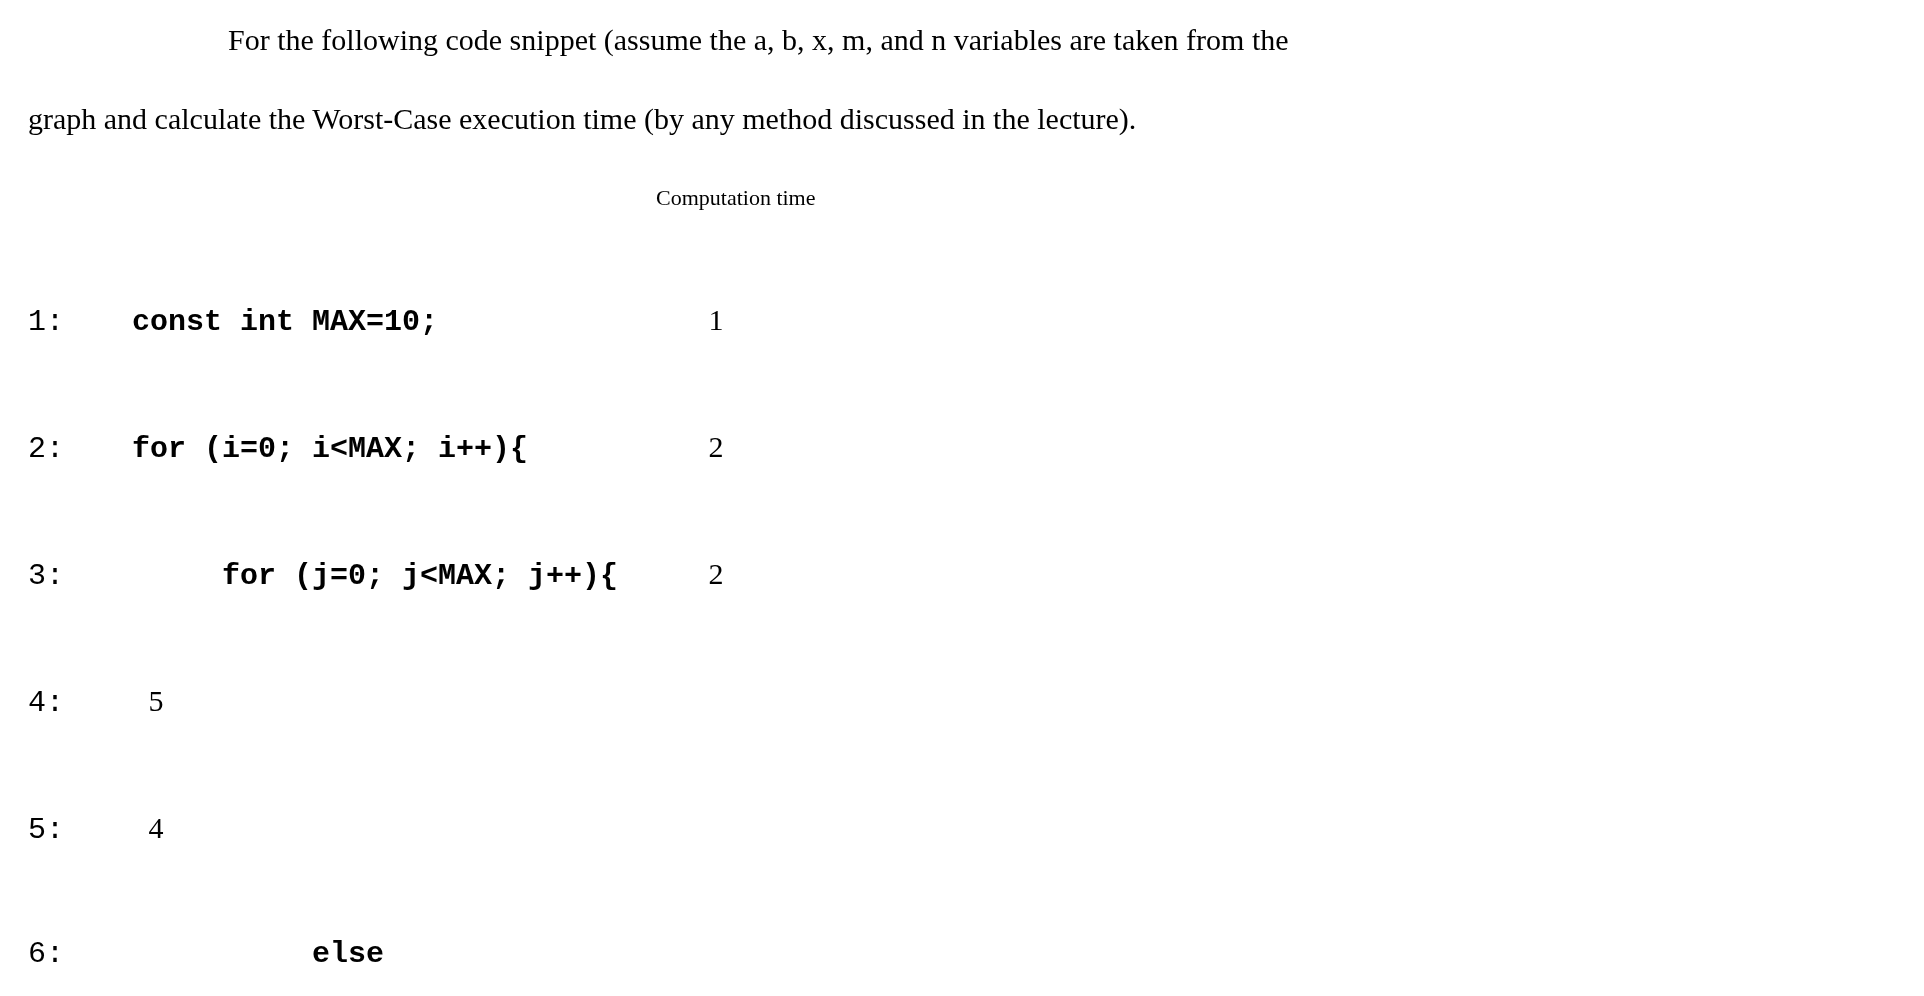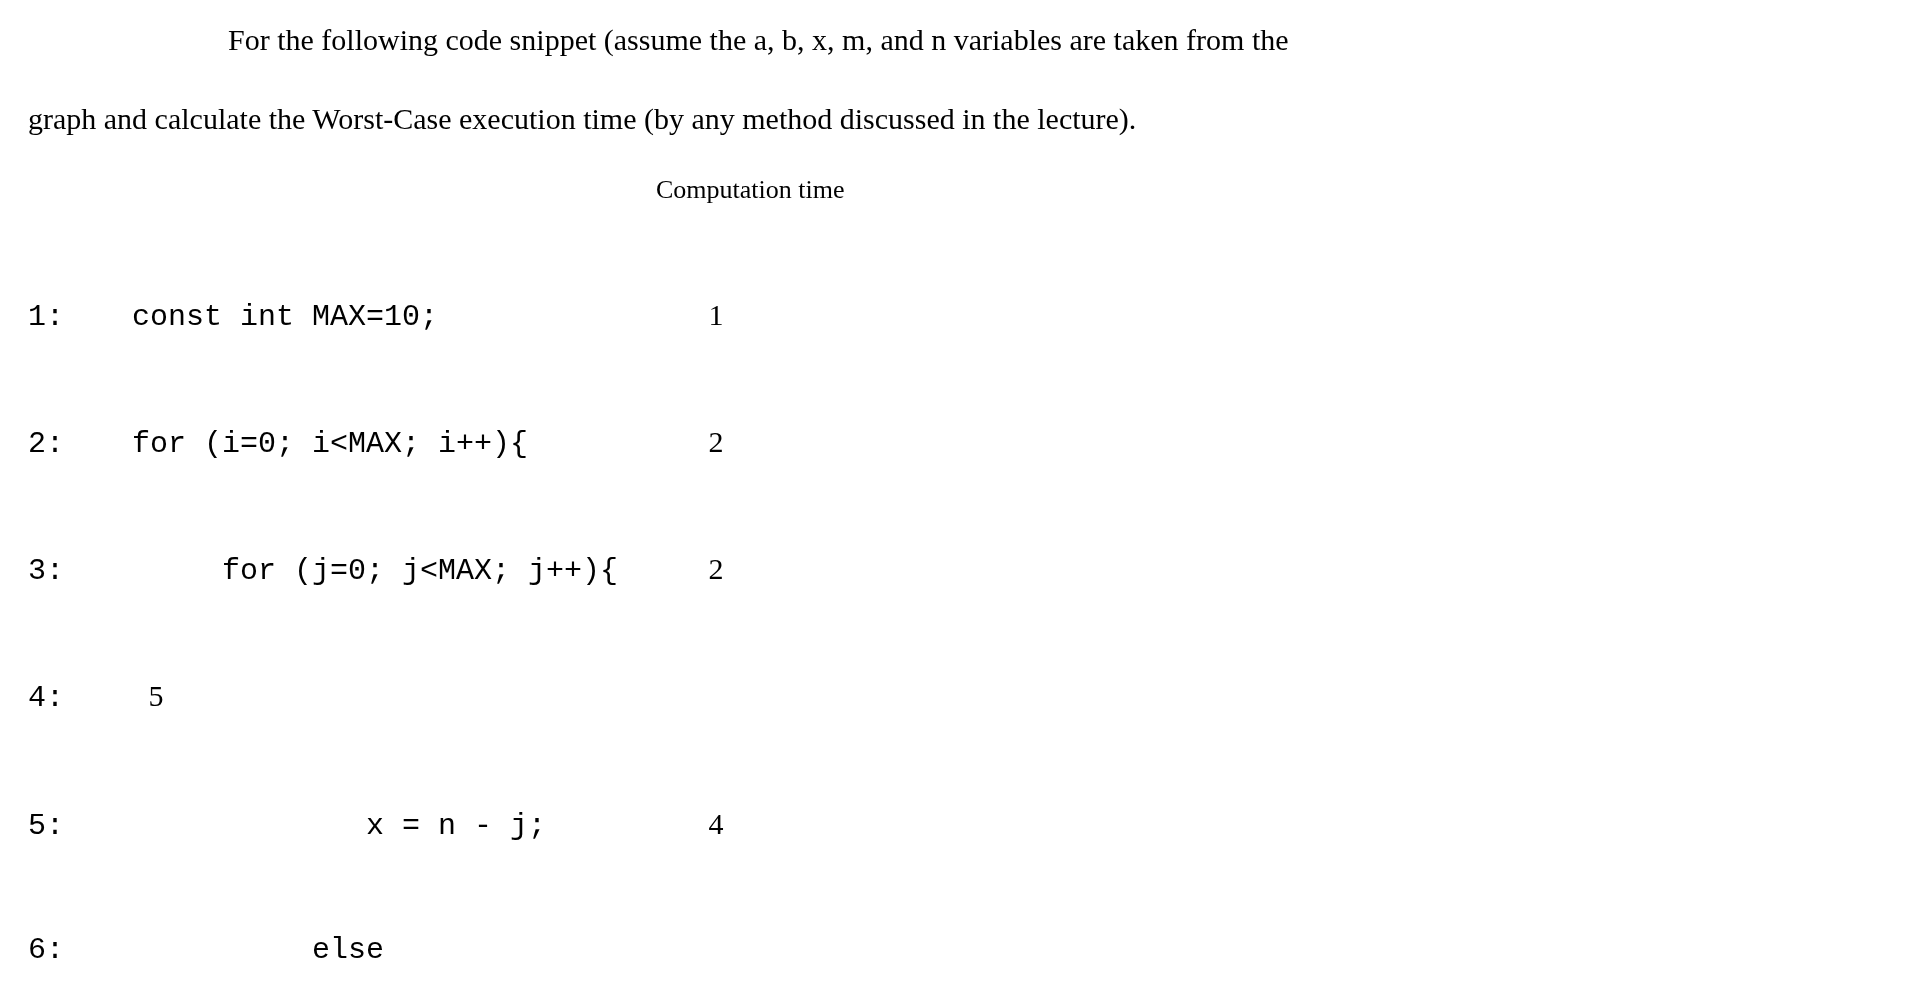--- a/index.html
+++ b/index.html
@@ -11,50 +11,51 @@
     overflow: hidden;
   }
   .page {
     padding: 20px 28px;
     font-family: "Times New Roman", Times, serif;
     color: #000000;
     font-size: 30px;
     line-height: 1.32;
   }
   .question-text {
-    margin-bottom: 34px;
+    margin-bottom: 44px;
   }
   .question-text .indent {
     display: inline-block;
     width: 200px;
   }
   .code-block {
     font-family: "Courier New", Courier, monospace;
     white-space: pre;
     font-size: 30px;
     line-height: 1.38;
   }
   .heading-row {
     font-family: "Times New Roman", Times, serif;
-    font-size: 26px;
+    font-size: 22px;
     white-space: pre;
     margin-bottom: 4px;
   }
   .code-row {
     display: flex;
     align-items: baseline;
   }
   .lineno {
     display: inline-block;
     width: 68px;
     text-align: left;
   }
   .code-cell {
     display: inline-block;
     width: 560px;
+    font-weight: bold;
   }
   .time-cell {
     display: inline-block;
     width: 120px;
     text-align: center;
     font-family: "Times New Roman", Times, serif;
   }
 </style>
 </head>
 <body>
@@ -84,21 +85,20 @@
       <span class="lineno">3:</span>
       <span class="code-cell">       for (j=0; j&lt;MAX; j++){</span>
       <span class="time-cell">2</span>
     </div>
     <div class="code-row">
       <span class="lineno">4:</span>
       <span class="time-cell">5</span>
     </div>
     <div class="code-row">
       <span class="lineno">5:</span>
-      <span class="code-cell">               x = n - j;</span>
       <span class="time-cell">4</span>
     </div>
     <div class="code-row">
       <span class="lineno">6:</span>
       <span class="code-cell">            else</span>
       <span class="time-cell"></span>
     </div>
     
     
     

